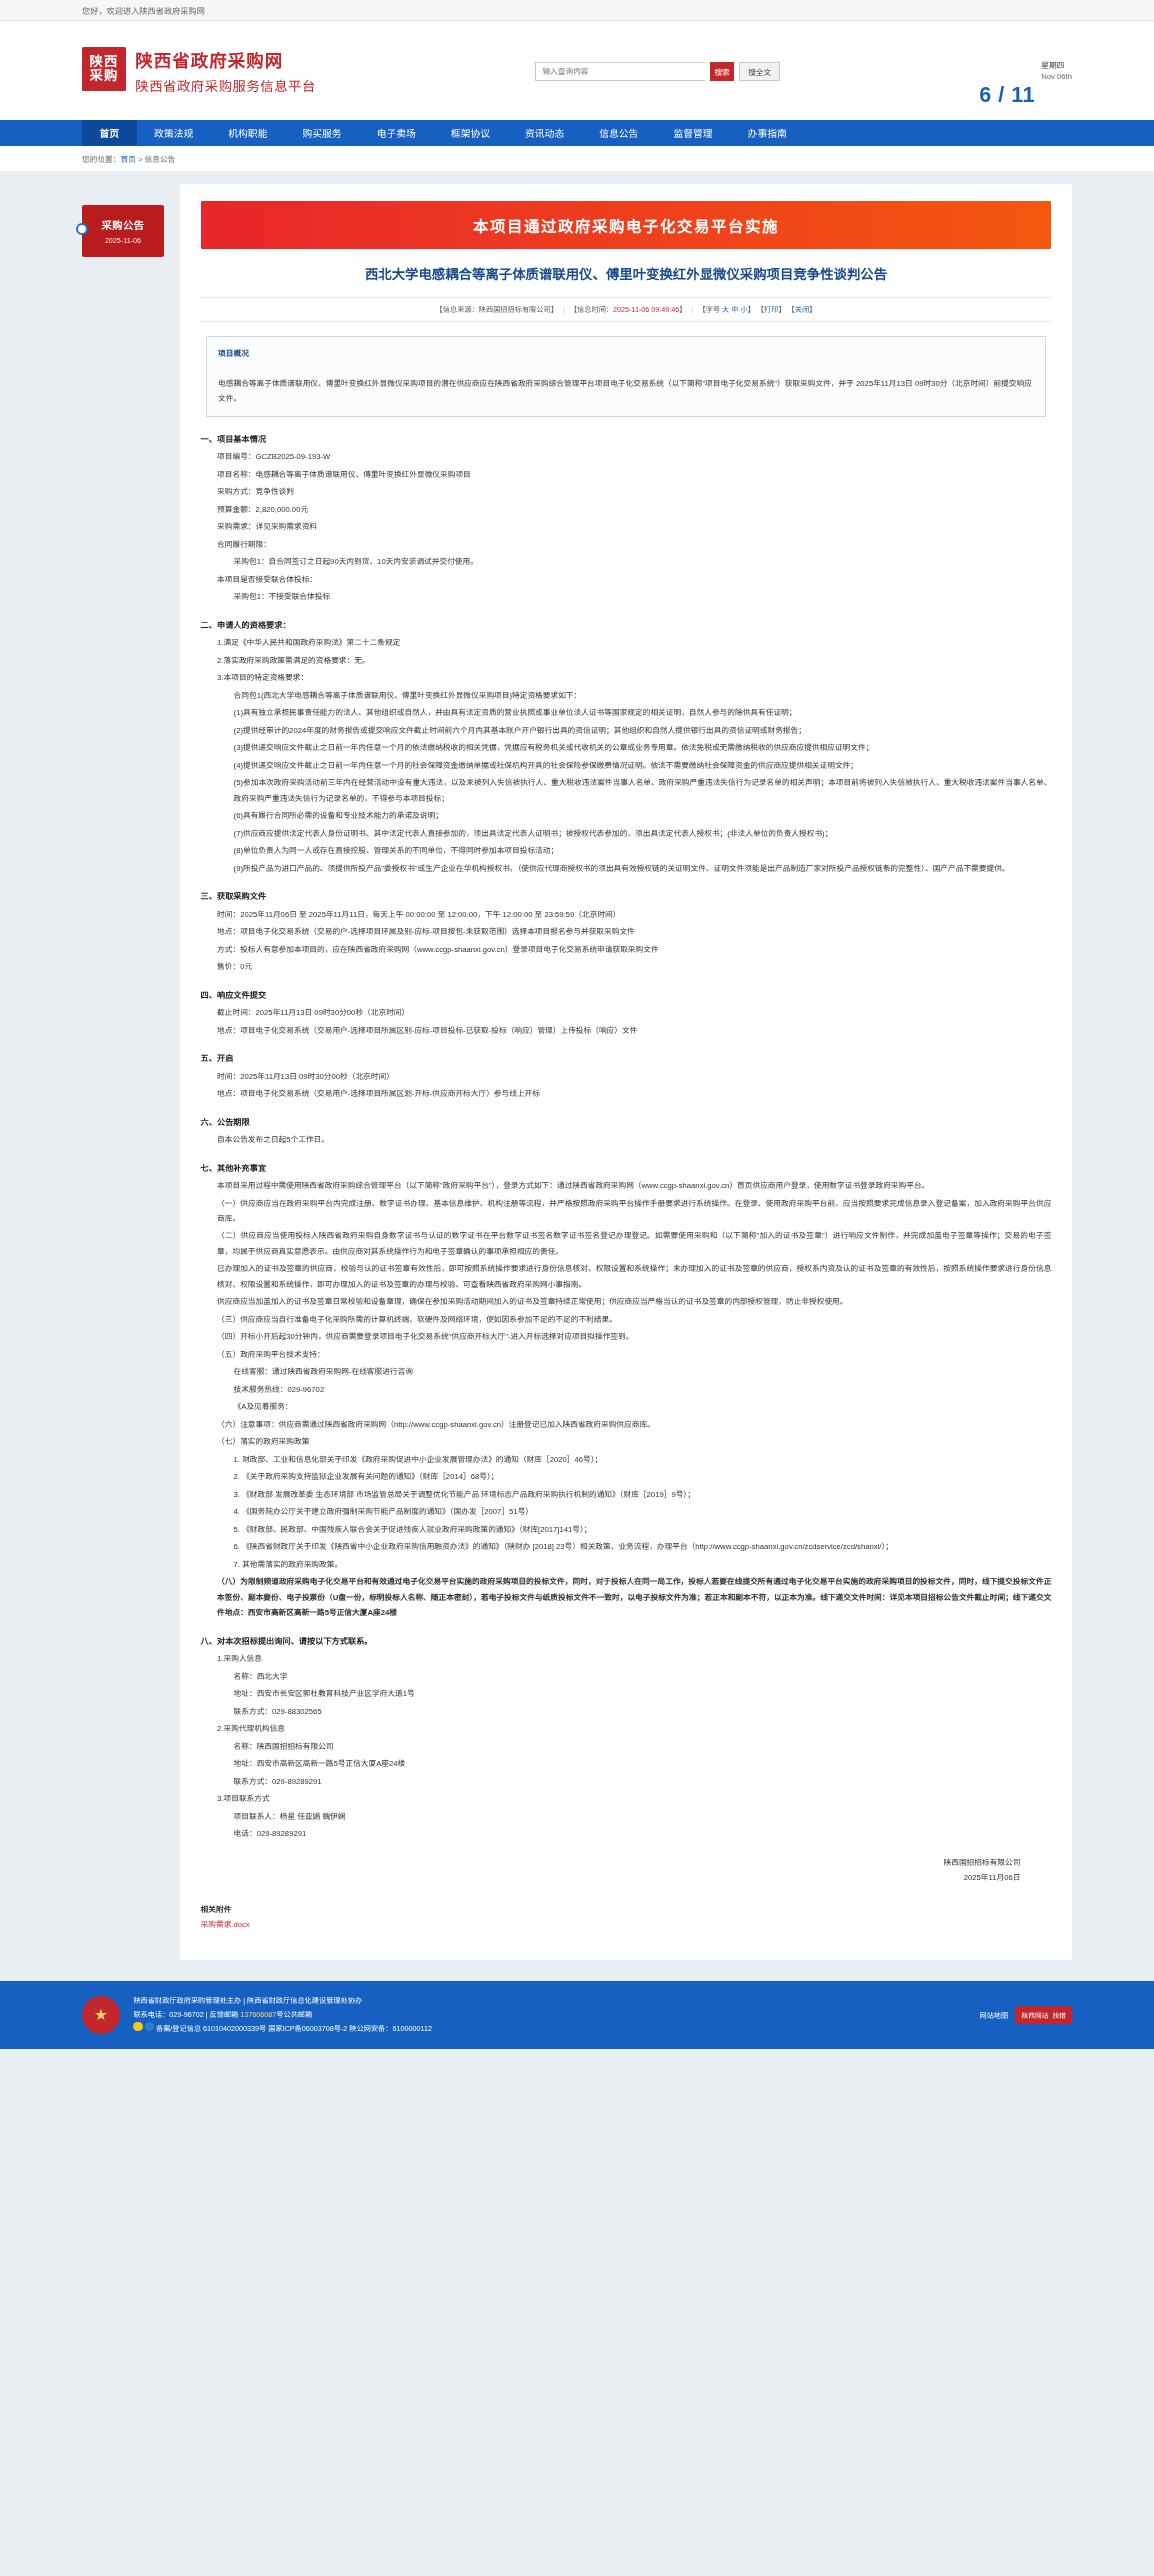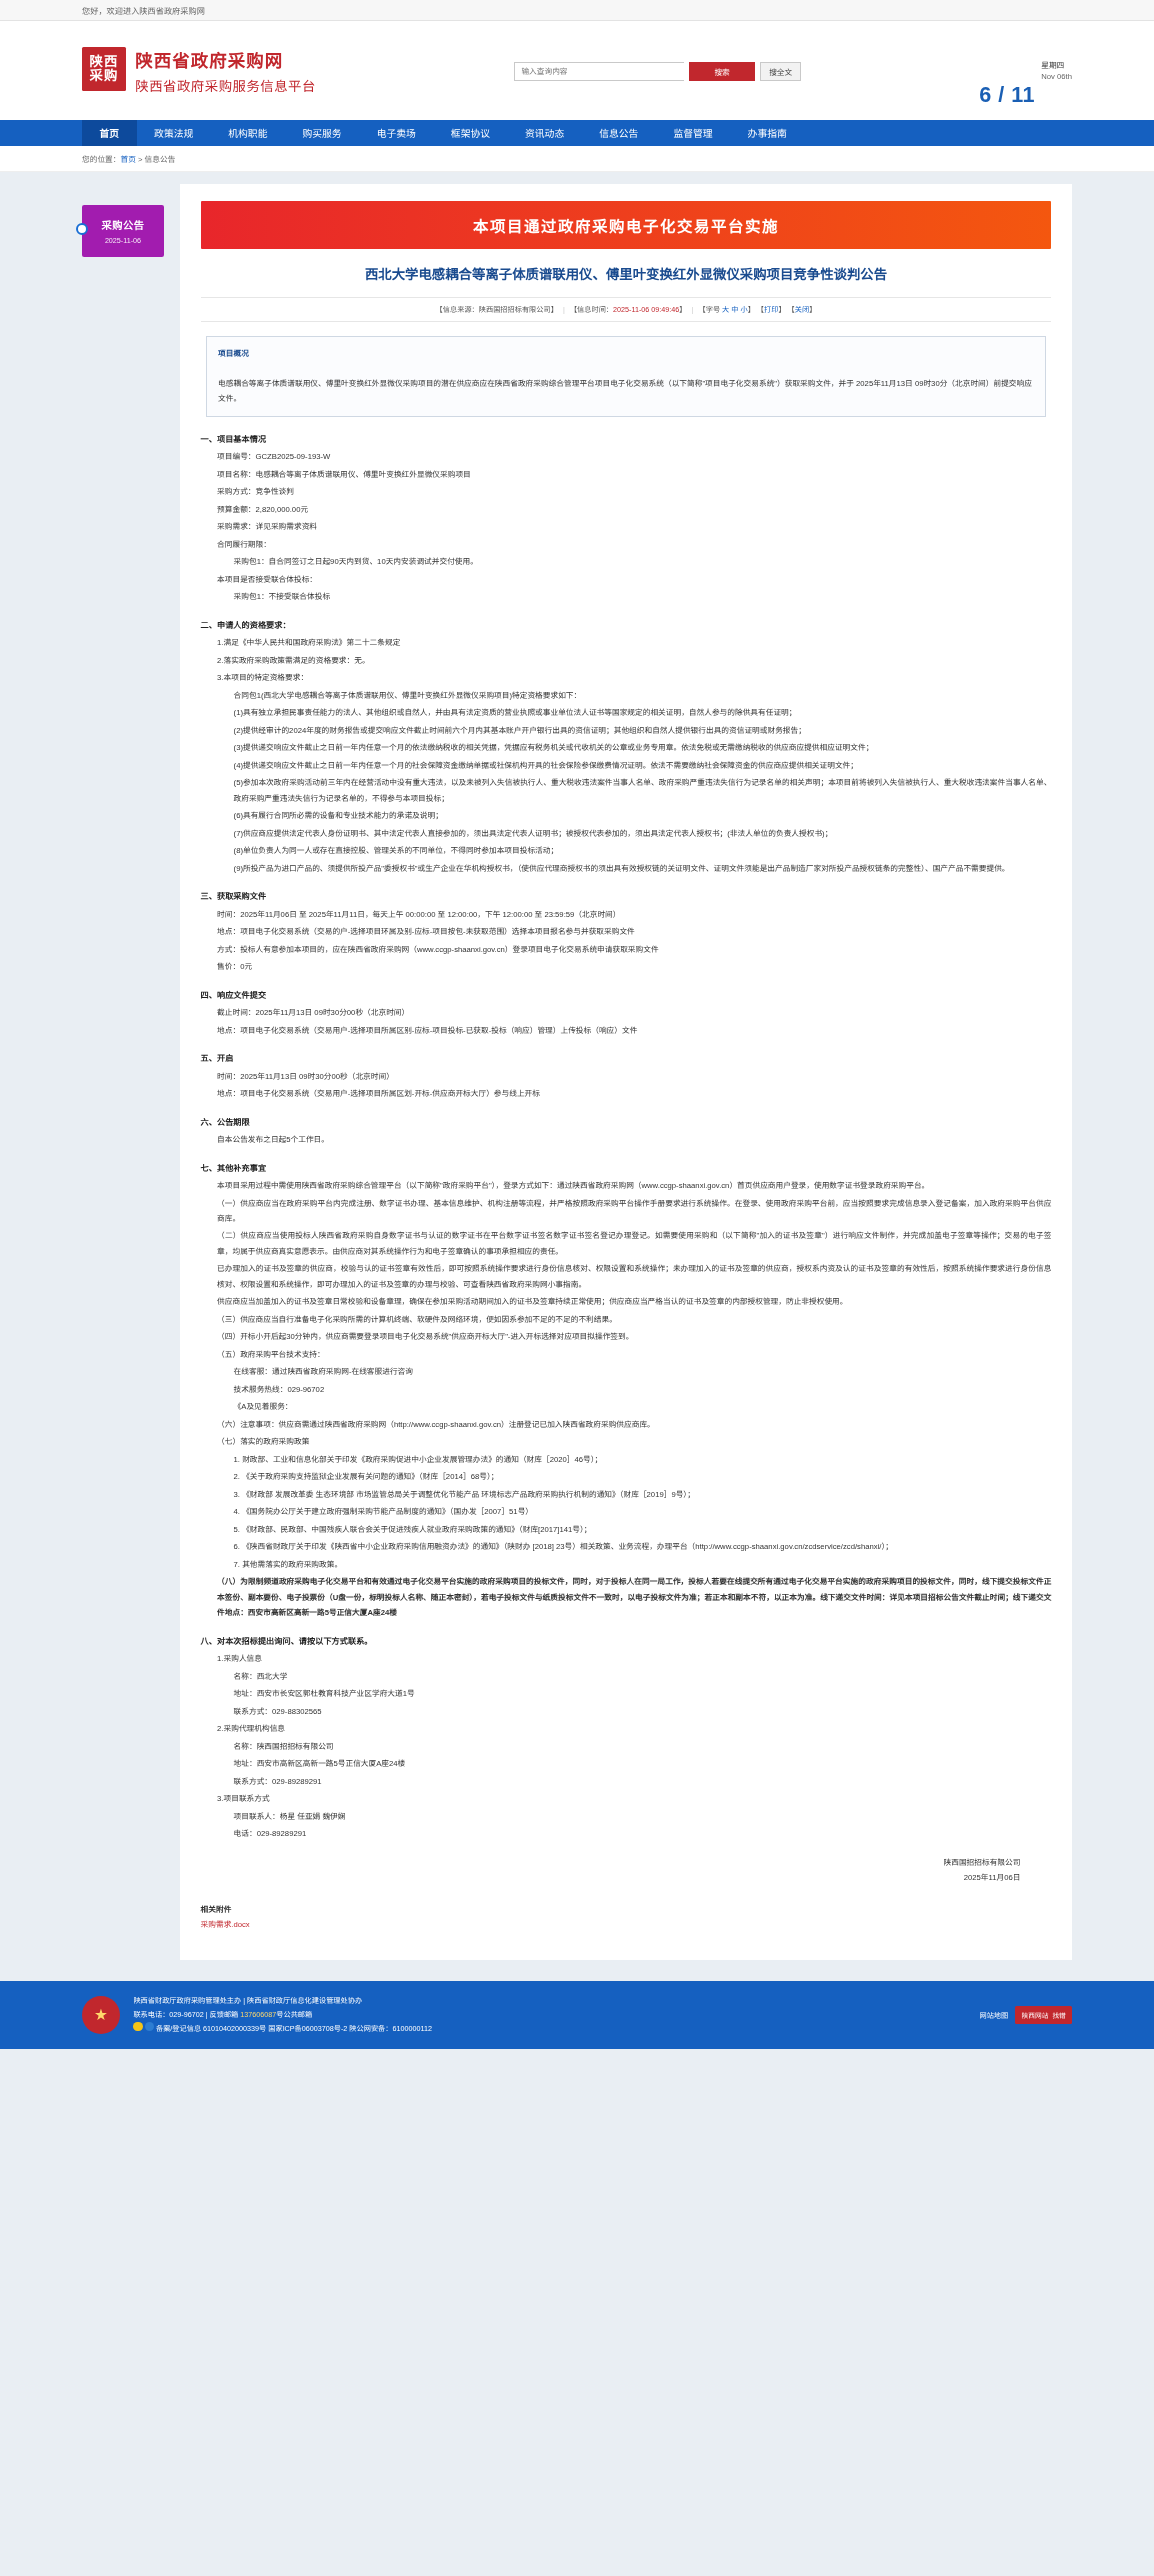--- a/index.html
+++ b/index.html
@@ -34,21 +34,21 @@
   }
   .brand-text .line1 { font-size:17.5px; font-weight:bold; color:#c1272d; letter-spacing:1px; }
   .brand-text .line2 { font-size:13.4px; color:#c1272d; margin-top:3.1px; letter-spacing:0.5px; }
 
   .search-wrap { display:flex; align-items:center; gap:5.2px; margin-left:20.6px; }
   .search-input {
     width:170px; height:19.6px; border:0.5px solid #c9c9c9; border-right:none;
     padding:0 6.2px; font-size:7.7px; color:#999; background:#fff; outline:none;
   }
   .btn-search {
-    height:19.6px; padding:0 25px; background:#c1272d; color:#fff; border:none;
+    height:19.6px; padding:0 4px; background:#c1272d; color:#fff; border:none;
     font-size:7.7px; cursor:pointer;
   }
   .btn-fulltext {
     height:19.6px; padding:0 8.2px; background:#f2f2f2; color:#444; border:0.5px solid #c9c9c9;
     font-size:7.7px; cursor:pointer;
   }
   .datebox { display:flex; align-items:center; gap:6.2px; color:#1a5fb4; }
   .datebox .big { font-size:21.6px; font-weight:bold; color:#1a5fb4; letter-spacing:0.5px;margin-top:48px; }
   .datebox .sub { font-size:7.7px; color:#666; line-height:1.5; }
   .datebox .sub .wk { color:#333; }
@@ -68,21 +68,21 @@
   .crumbbar {
     background:#fff; padding:7.2px 82px; font-size:7.7px; color:#666;
     border-bottom:0.5px solid #eee;
   }
   .crumbbar a { color:#1560c0; text-decoration:none; }
 
   
   .content { display:flex; padding:12.4px 82px 20.6px 82px; gap:0; background:#e9eef3; }
   .side { width:98px; padding-top:20.6px; }
   .side-card {
-    background:#a21caf; color:#fff; width:82px; height:52px; border-radius:2.1px;
+    background:#b91c1c; color:#fff; width:82px; height:52px; border-radius:2.1px;
     display:flex; flex-direction:column; align-items:center; justify-content:center;
     position:relative;
   }
   .side-card .dot {
     position:absolute; left:-6.2px; top:17.5px; width:12.4px; height:12.4px; border-radius:50%;
     background:#fff; border:2.6px solid #1a6fd4;
   }
   .side-card .t { font-size:10.3px; font-weight:bold; letter-spacing:0.5px; }
   .side-card .d { font-size:7.2px; margin-top:4.1px; opacity:.9; }
 

